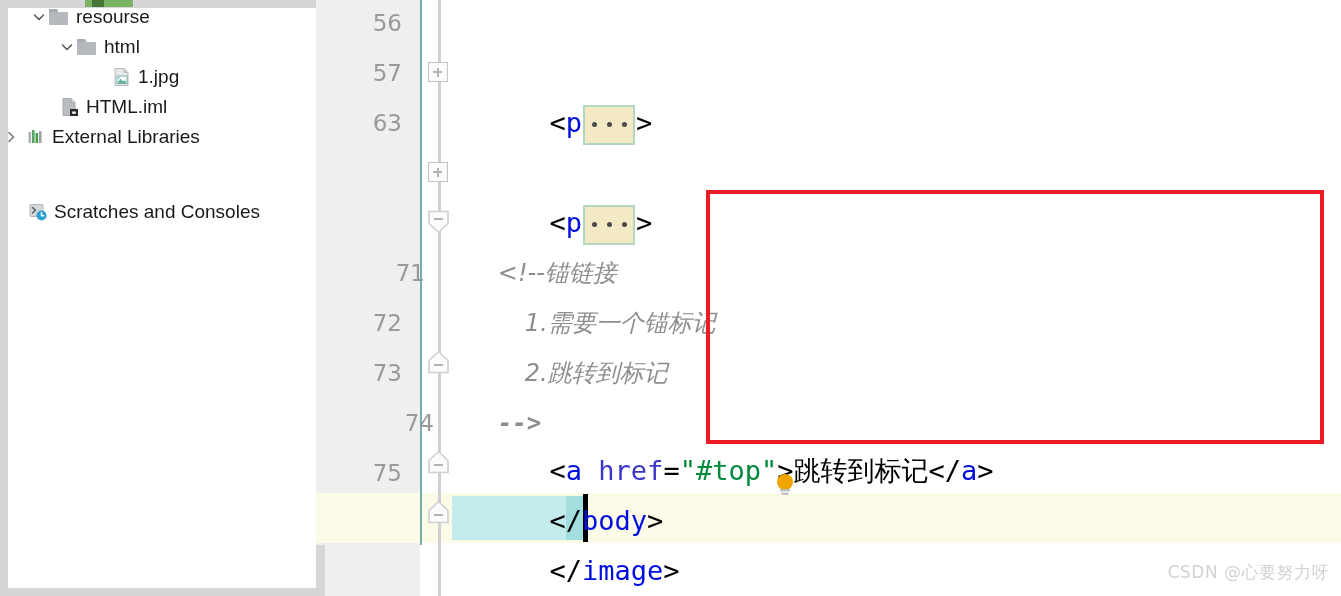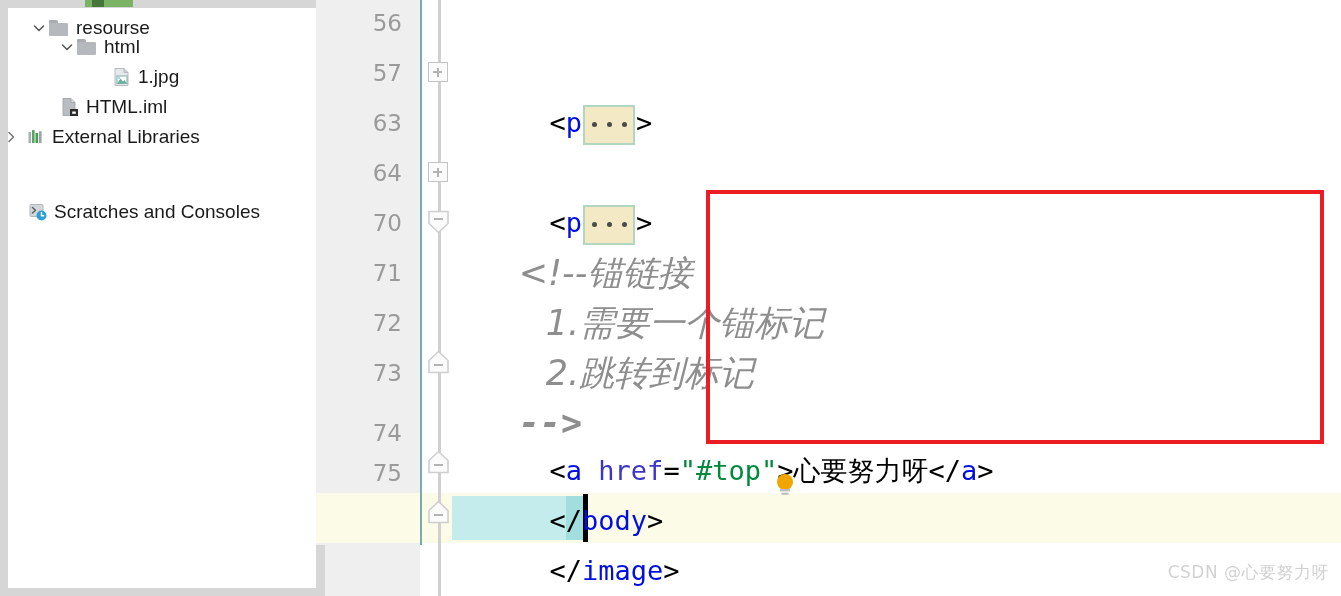--- a/index.html
+++ b/index.html
@@ -207,21 +207,21 @@
   }
   .fold-chip i:nth-child(1) { left: 7px; }
   .fold-chip i:nth-child(2) { left: 22px; }
   .fold-chip i:nth-child(3) { left: 37px; }
 
   
   .comment-line {
     position: absolute;
     height: 50px; line-height: 50px;
     font-family: "DejaVu Sans", sans-serif;
-    font-size: 35px;
+    font-size: 24px;
     font-style: italic;
     color: #8e8e8e;
     white-space: pre;
   }
   .comment-mono {
     font-family: "DejaVu Sans Mono", monospace;
     font-style: italic;
     font-weight: bold;
     color: #8e8e8e;
   }
@@ -278,21 +278,21 @@
 
 <div id="app">
 
   <div id="sidebar">
     <div id="sidebar-strip-left"></div>
     <div id="sidebar-strip-top"></div>
     <div id="sidebar-partial-green"></div>
     <div id="sidebar-partial-green-dots"></div>
     <div id="sidebar-bottom-strip"></div>
 
-    <div class="tree-row" style="left:30px; top:2px;margin-top:11px;">
+    <div class="tree-row" style="left:30px; top:2px;">
       <span class="chevron">
         <svg width="16" height="16" viewBox="0 0 16 16">
             <path d="M3.5 6 L8 10.5 L12.5 6" fill="none" stroke="#5a5a5a" stroke-width="1.6" stroke-linecap="round" stroke-linejoin="round"></path>
           </svg>
       </span>
       <span class="folder-icon"></span>
       <span class="tree-label">resourse</span>
     </div>
 
     <div class="tree-row" style="left:58px; top:32px;">
@@ -371,26 +371,24 @@
     <div id="current-line-hl-gutter"></div>
     <div id="current-line-hl"></div>
 
     <div id="teal-line"></div>
     <div id="fold-spine"></div>
 
     
     <div class="lineno" style="top:-2px;">56</div>
     <div class="lineno" style="top:48px;">57</div>
     <div class="lineno" style="top:98px;">63</div>
-    <div class="lineno" style="top:148px;">64</div>
-    <div class="lineno" style="top:198px;">70</div>
-    <div class="lineno" style="top:248px;">71</div>
+    <div class="lineno" style="top:248px;margin-left:23px;">71</div>
     <div class="lineno" style="top:298px;">72</div>
     <div class="lineno" style="top:348px;">73</div>
-    <div class="lineno" style="top:408px;">74</div>
+    <div class="lineno" style="top:398px;margin-left:32px;">74</div>
     <div class="lineno" style="top:448px;">75</div>
 
     
     <div class="fold-plus" style="top:62px;"></div>
     <div class="fold-plus" style="top:162px;"></div>
 
     <div class="fold-mark" style="top:210px;">
       <svg width="23" height="25" viewBox="0 0 23 25">
         <path d="M2 1.5 h19 v12 l-9.5 9 l-9.5 -9 z" fill="#fbfbfb" stroke="#cfcfcf" stroke-width="1.6"></path>
         <rect x="7" y="8" width="9" height="2" fill="#b3b3b3"></rect>
@@ -447,21 +445,21 @@
       <span>2.跳转到标记</span>
     </div>
 
      --&gt;
     <div class="comment-line" style="left:136px; top:348px;">
       <span class="comment-mono">--&gt;</span>
     </div>
 
     
     <div class="code" style="left:136px; top:396px;">
-      <span class="c-tag">&lt;</span><span class="c-name">a</span><span> </span><span class="c-attr">href</span><span class="c-tag">=</span><span class="c-val">"#top"</span><span class="c-tag">&gt;</span><span class="c-text">心要努力呀</span><span class="c-tag">&lt;/</span><span class="c-name">a</span><span class="c-tag">&gt;</span>
+      <span class="c-tag">&lt;</span><span class="c-name">a</span><span> </span><span class="c-attr">href</span><span class="c-tag">=</span><span class="c-val">"#top"</span><span class="c-tag">&gt;</span><span class="c-text">跳转到标记</span><span class="c-tag">&lt;/</span><span class="c-name">a</span><span class="c-tag">&gt;</span>
     </div>
 
     
     <div class="code" style="left:136px; top:446px;">
       <span class="c-tag">&lt;/</span><span class="c-name">body</span><span class="c-tag">&gt;</span>
     </div>
 
     
     <div id="bulb">
       <svg width="22" height="26" viewBox="0 0 22 26">

